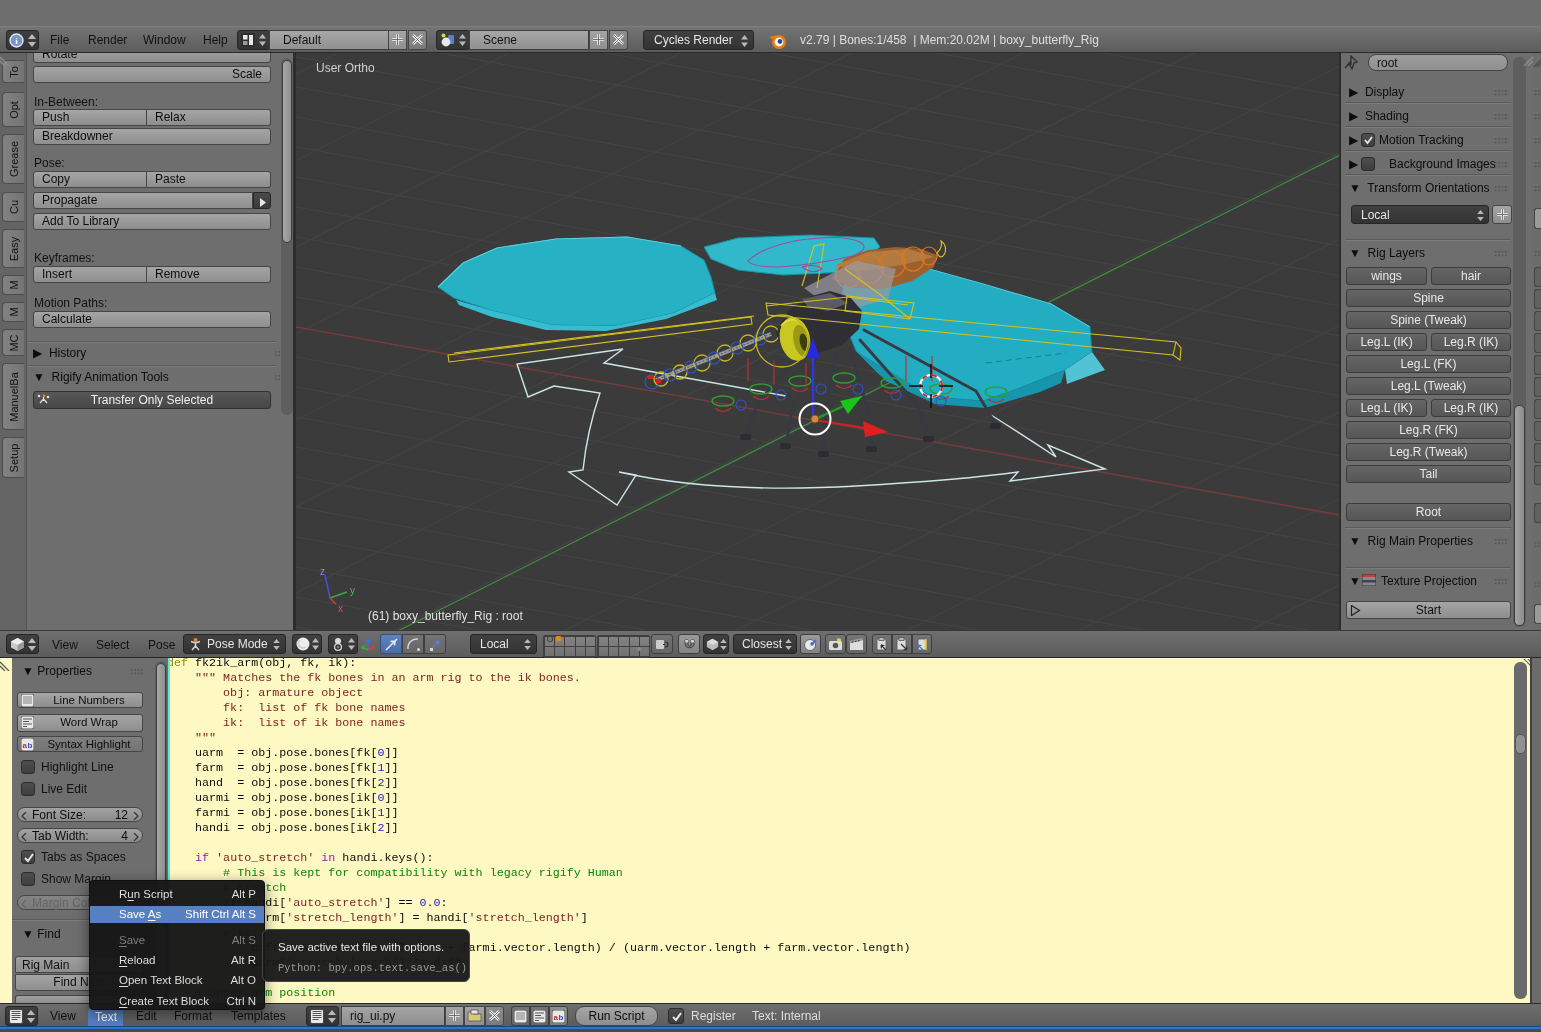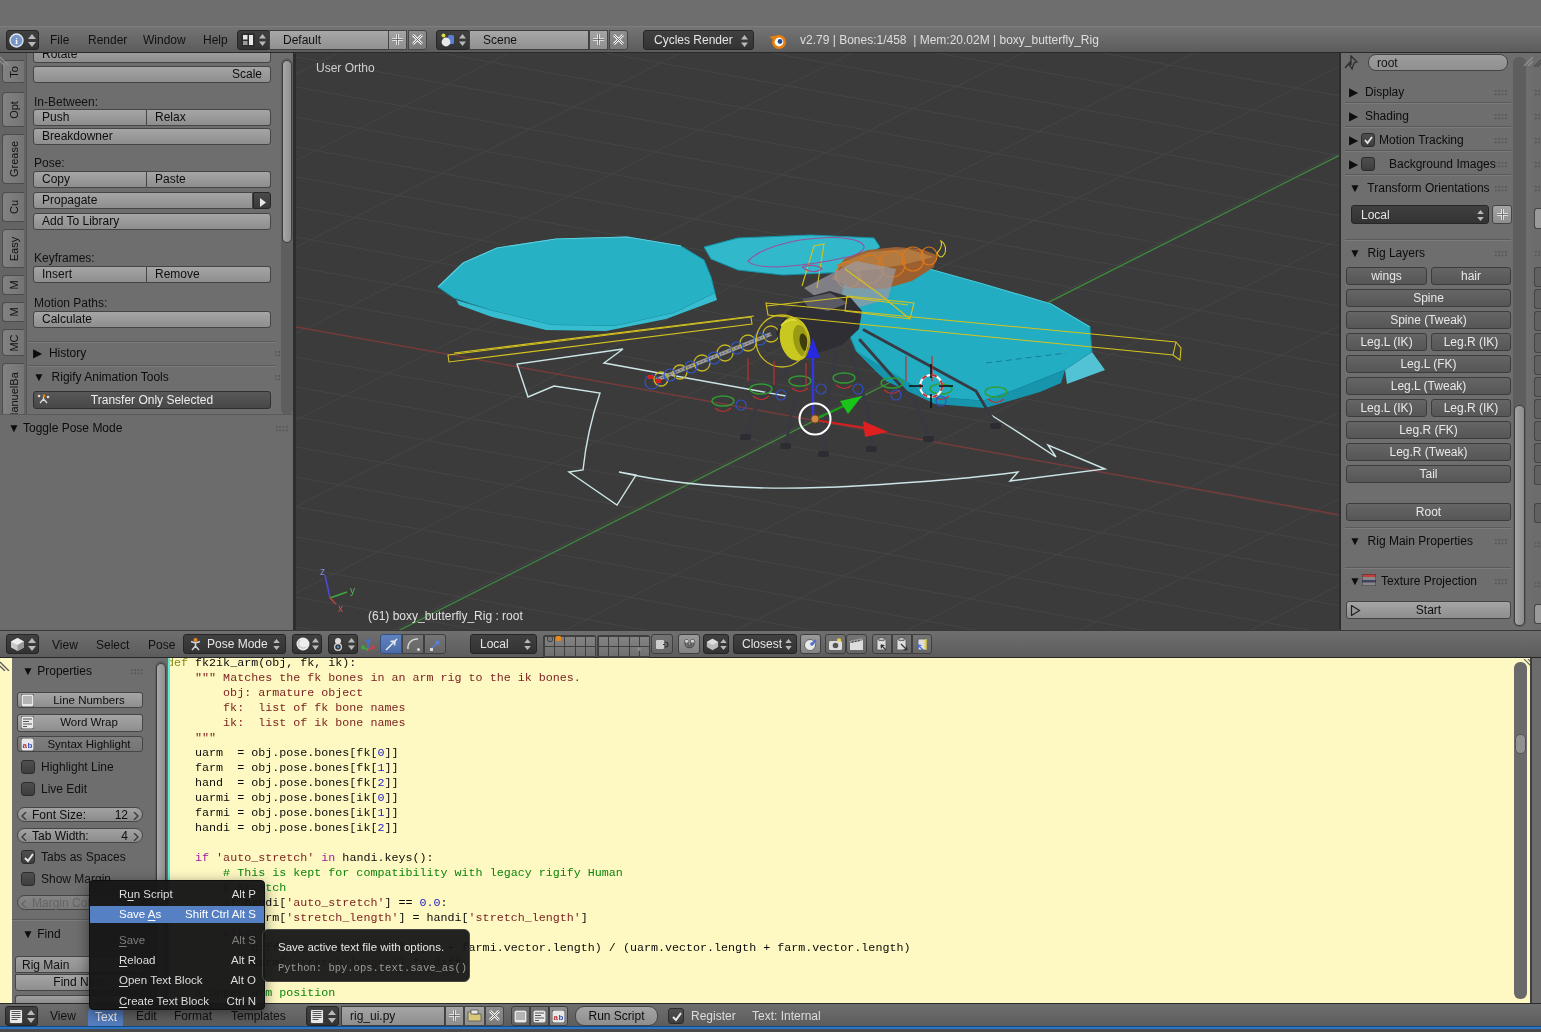--- a/index.html
+++ b/index.html
@@ -486,24 +486,20 @@
   <div class="abs" style="left:33px;top:338px;width:238px;height:18px;background:linear-gradient(#585858,#474747);border:1px solid #303030;border-radius:3px;box-sizing:border-box;">
     <svg class="abs" style="left:3px;top:2px" width="13" height="13" viewBox="0 0 13 13">
           <circle cx="2" cy="2" r="1.3" fill="#ddd"></circle>
           <circle cx="7" cy="1.8" r="1.3" fill="#f80"></circle>
           <circle cx="11" cy="3" r="1.3" fill="#ddd"></circle>
           <path d="M6.5 3 V7 M6.5 5 L3 9 M6.5 5 L10 9" stroke="#ddd" stroke-width="1.2" fill="none"></path>
         </svg>
     <div class="abs" style="left:0;right:0;top:1px;text-align:center;color:#eee;font-size:12px;">Transfer Only Selected</div>
   </div>
 
-  <div class="abs" style="left:0;top:361px;width:293px;height:216px;background:#6c6c6c;border-top:1px solid #5a5a5a;">
-    <div class="hdrt" style="left:8px;top:6px;">▼ Toggle Pose Mode</div>
-    <div class="dots" style="left:275px;top:10px;"></div>
-  </div>
 
   <div class="abs" style="left:281px;top:5px;width:12px;height:357px;background:#5e5e5e;border-radius:6px;"></div>
   <div class="abs" style="left:282px;top:7px;width:10px;height:183px;background:linear-gradient(90deg,#a8a8a8,#8f8f8f);border:1px solid #3e3e3e;border-radius:5px;box-sizing:border-box;"></div>
 </div>
 <style>
 .vt{left:2px;width:22px;background:linear-gradient(90deg,#828282,#747474);border:1px solid #4c4c4c;border-right:none;border-radius:4px 0 0 4px;box-sizing:border-box;}
 .vt span{position:absolute;left:50%;top:50%;transform:translate(-50%,-50%) rotate(-90deg);font-size:11px;color:#111;white-space:nowrap;}
 </style>
 
 <div class="abs" id="vhdr" style="left:0;top:630px;width:1541px;height:28px;background:linear-gradient(#6f6f6f,#5c5c5c);border-top:1px solid #383838;border-bottom:1px solid #262626;box-sizing:border-box;">

